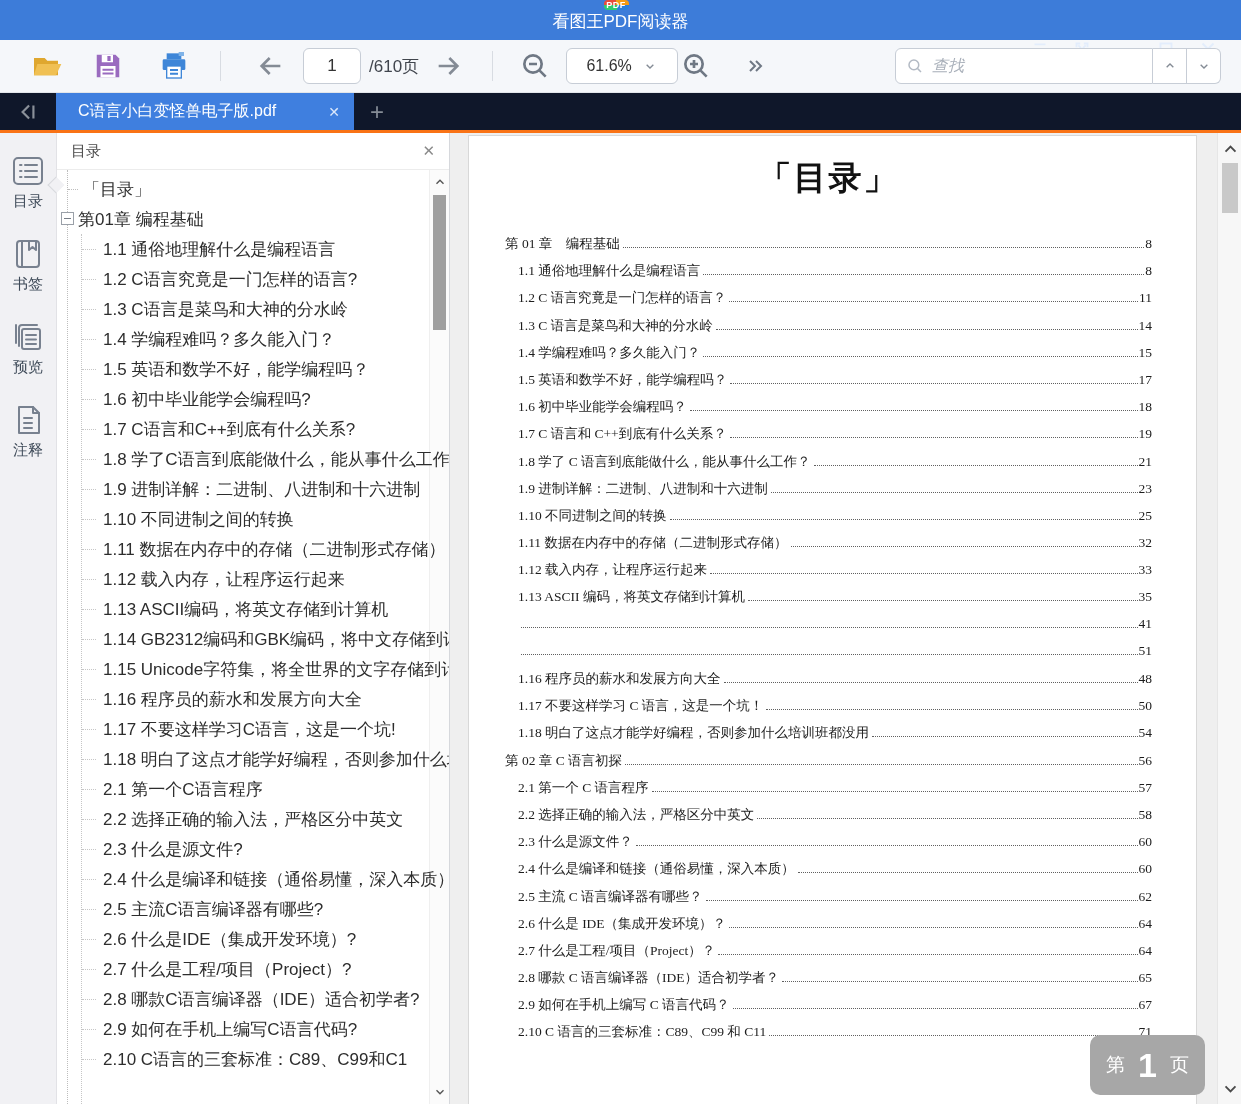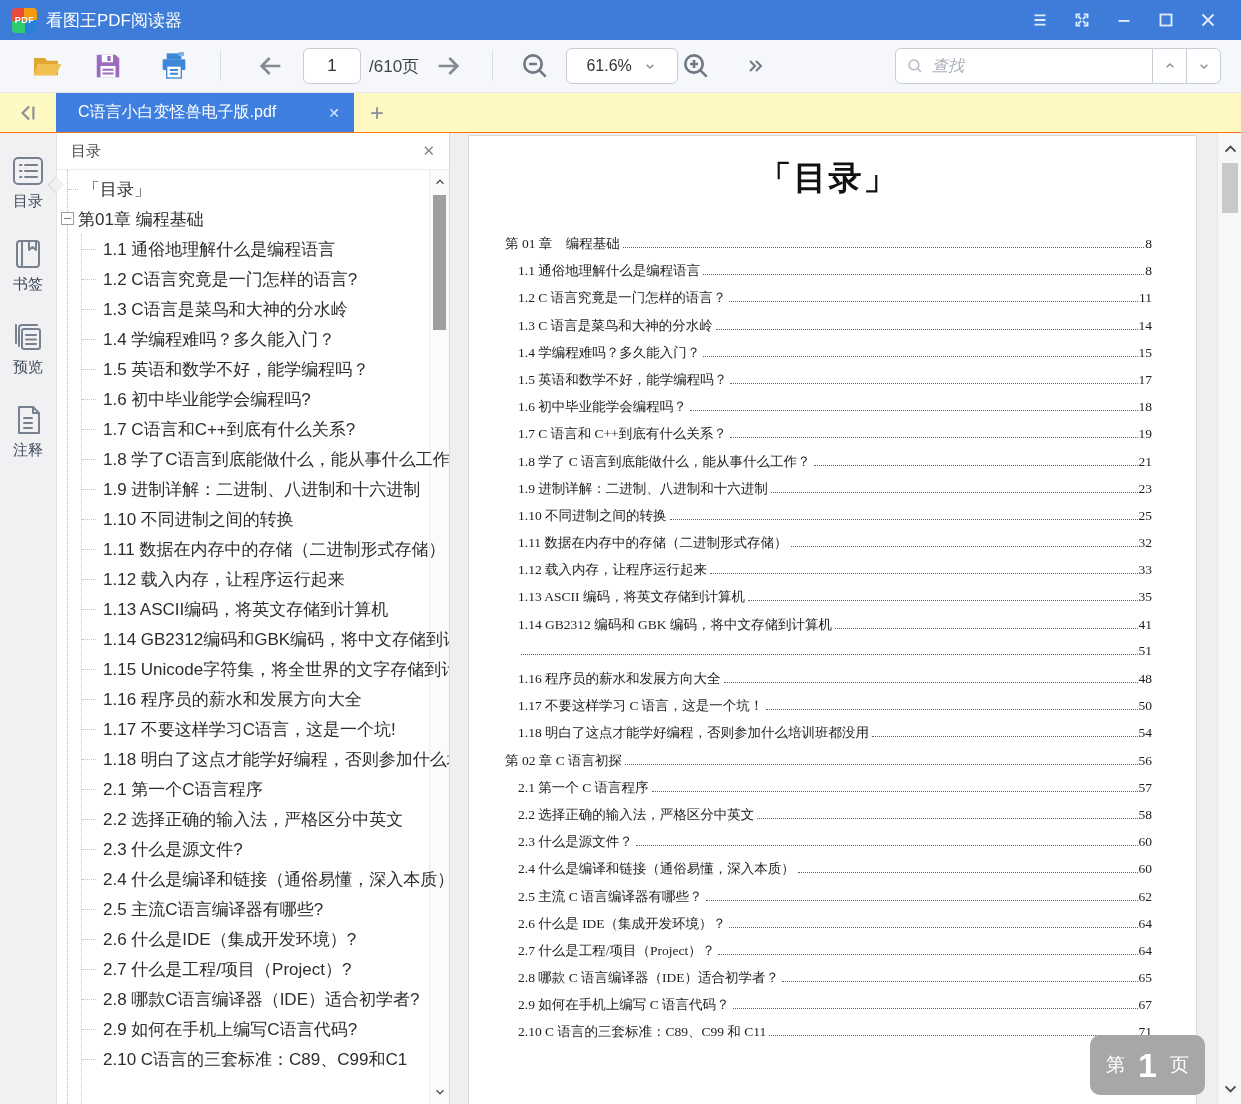--- a/index.html
+++ b/index.html
@@ -1,20 +1,20 @@
 <!DOCTYPE html>
 <html><head>
 <meta charset="utf-8">
 <style>
   * { box-sizing: border-box; margin: 0; padding: 0; }
   html,body { width:1241px; height:1104px; overflow:hidden; }
   body { font-family:"Liberation Sans",sans-serif; background:#fff; position:relative; }
 
   
-  .titlebar { height:40px; background:#3d7cd9; display:flex; align-items:center; padding:0 12px 0 12px; }
+  .titlebar { height:40px; background:#3d7cd9; display:flex; align-items:center; padding:0 12px 0 12px;flex-direction:column; }
   .applogo { width:25px; height:25px; border-radius:4px; margin-right:9px; display:grid; place-items:center;
              background:conic-gradient(#f39c12 0 25%, #2980d9 25% 50%, #2ecc71 50% 75%, #e74c3c 75%);
              color:#fff; font-size:9px; font-weight:bold; letter-spacing:.5px; }
   .apptitle { color:#fff; font-size:17px; }
   .wincontrols { margin-left:auto; display:flex; }
   .winbtn { width:42px; height:32px; display:grid; place-items:center; cursor:default; }
   .winbtn svg { stroke:#e3edfc; stroke-width:2; fill:none; }
 
   
   .toolbar { height:53px; background:#f5f7fa; border-bottom:1px solid #e3e6ea; display:flex; align-items:center; padding-left:28px; }
@@ -29,21 +29,21 @@
   .searchwrap { margin-left:auto; margin-right:20px; display:flex; height:36px; }
   .searchbox { width:258px; height:36px; border:1px solid #c7cdd6; border-radius:6px 0 0 6px; background:#fff;
                display:flex; align-items:center; padding:0 10px; gap:8px; }
   .searchbox input { border:none; outline:none; flex:1; font-size:16px; color:#c2410c; background:transparent;font-style:italic; }
   .searchbox input::placeholder { color:#a9b0ba; }
   .findbtn { width:34px; height:36px; border:1px solid #c7cdd6; border-left:none; background:#fff;
              display:grid; place-items:center; }
   .findbtn.last { border-radius:0 6px 6px 0; }
 
   
-  .tabbar { height:40px; background:#fef9c3; border-bottom:1px solid #f97316; display:flex; align-items:stretch; }
+  .tabbar { height:40px; background:#0f172a; border-bottom:3px solid #f97316; display:flex; align-items:stretch; }
   .collapsebtn { width:56px; display:grid; place-items:center; }
   .tab { width:298px; background:#3f7fdf; color:#fff; display:flex; align-items:center; padding:0 14px 0 22px; }
   .tab .tlabel { flex:1; font-size:16px; white-space:nowrap; overflow:hidden; }
   .tab .tclose { font-size:14px; color:#dce8fb; padding-left:8px; }
   .plusbtn { width:46px; display:grid; place-items:center; font-size:24px; color:#858c96; }
 
   
   .main { display:flex; height:971px; }
 
   .iconstrip { width:57px; background:#f1f1f4; border-right:1px solid #e2e2e6; padding-top:20px;
@@ -448,21 +448,20 @@
             <span class="t">1.12 载入内存，让程序运行起来</span>
             <span class="leader"></span>
             <span class="p">33</span>
           </div>
           <div class="doc-row">
             <span class="t">1.13 ASCII 编码，将英文存储到计算机</span>
             <span class="leader"></span>
             <span class="p">35</span>
           </div>
           <div class="doc-row">
-            <span class="t">1.14 GB2312 编码和 GBK 编码，将中文存储到计算机</span>
             <span class="leader"></span>
             <span class="p">41</span>
           </div>
           <div class="doc-row">
             <span class="leader"></span>
             <span class="p">51</span>
           </div>
           <div class="doc-row">
             <span class="t">1.16 程序员的薪水和发展方向大全</span>
             <span class="leader"></span>

